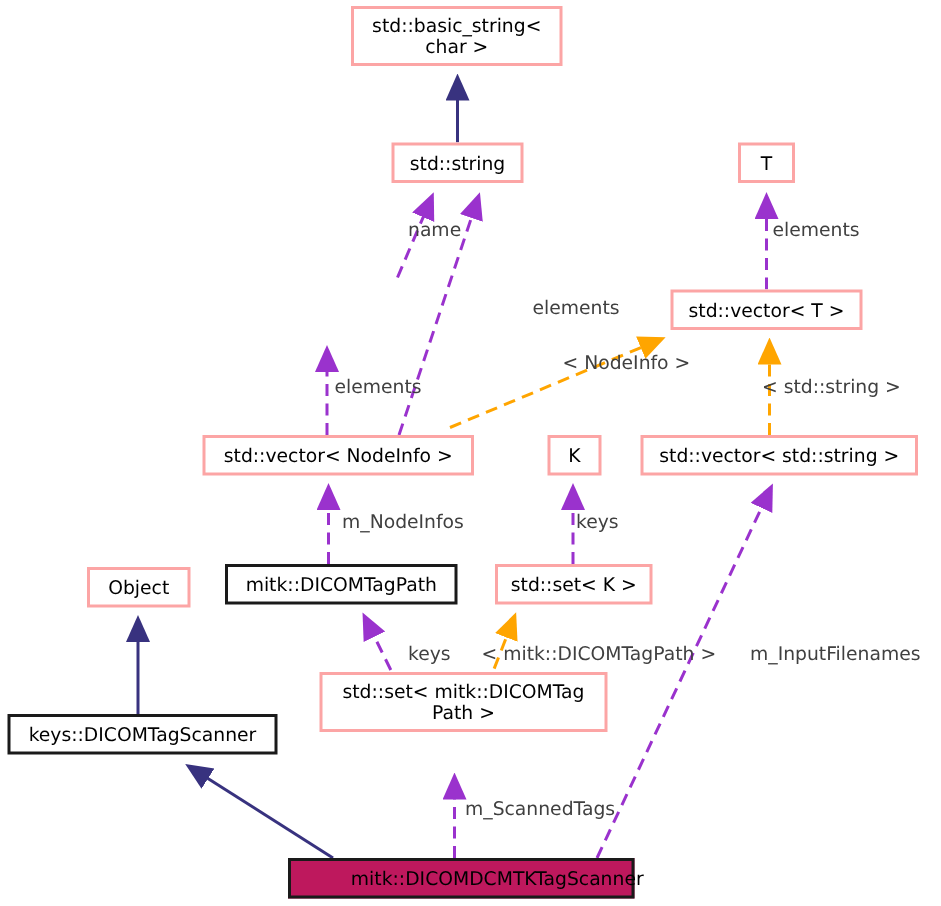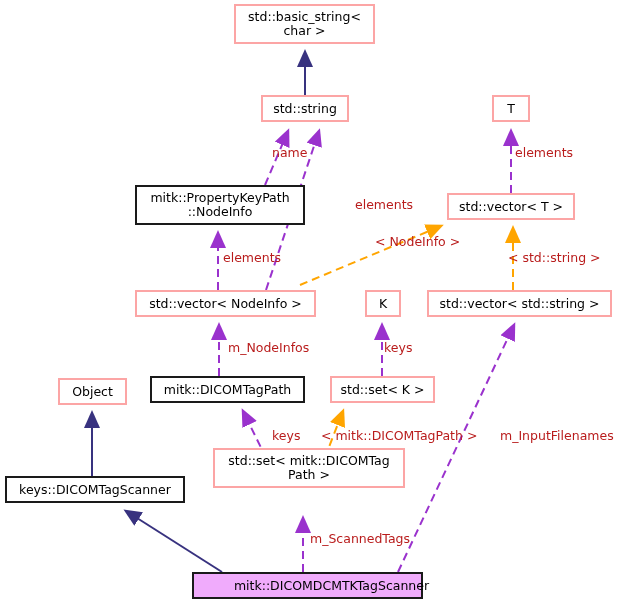--- a/index.html
+++ b/index.html
@@ -36,28 +36,28 @@
     white-space: pre-line;
     z-index: 5;
   }
   .node.thin {
     border: 2px solid #fca5a5;
   }
   .node.thick {
     border: 2px solid #1a1a1a;
   }
   .node.current {
-    background: #f0abfc;
+    background: #be185d;
     border: 2px solid #1a1a1a;
     padding-left: 48px;
   }
   .edge-label {
     position: absolute;
     font-size: 12.5px;
-    color: #b91c1c;
+    color: #404040;
     white-space: nowrap;
     background: transparent;
     z-index: 6;
   }
 </style>
 </head>
 <body>
 
 <div id="diagram">
 
@@ -105,22 +105,20 @@
     <path d="M398,572 L514,325" stroke="#9a32cd" stroke-width="2" fill="none" stroke-dasharray="8,5" marker-end="url(#arrow-purple)"></path>
   </svg>
 
   <div class="node thin" style="left:234px; top:4px; width:141px; height:40px;">std::basic_string&lt;
 char &gt;</div>
 
   <div class="node thin" style="left:261px; top:95px; width:88px; height:27px;">std::string</div>
 
   <div class="node thin" style="left:492px; top:95px; width:38px; height:27px;">T</div>
 
-  <div class="node thick" style="left:135px; top:185px; width:170px; height:40px;">mitk::PropertyKeyPath
-::NodeInfo</div>
 
   <div class="node thin" style="left:447px; top:193px; width:128px; height:27px;">std::vector&lt; T &gt;</div>
 
   <div class="node thin" style="left:135px; top:290px; width:181px; height:27px;">std::vector&lt; NodeInfo &gt;</div>
 
   <div class="node thin" style="left:365px; top:290px; width:36px; height:27px;">K</div>
 
   <div class="node thin" style="left:427px; top:290px; width:185px; height:27px;">std::vector&lt; std::string &gt;</div>
 
   <div class="node thin" style="left:58px; top:378px; width:69px; height:27px;">Object</div>

